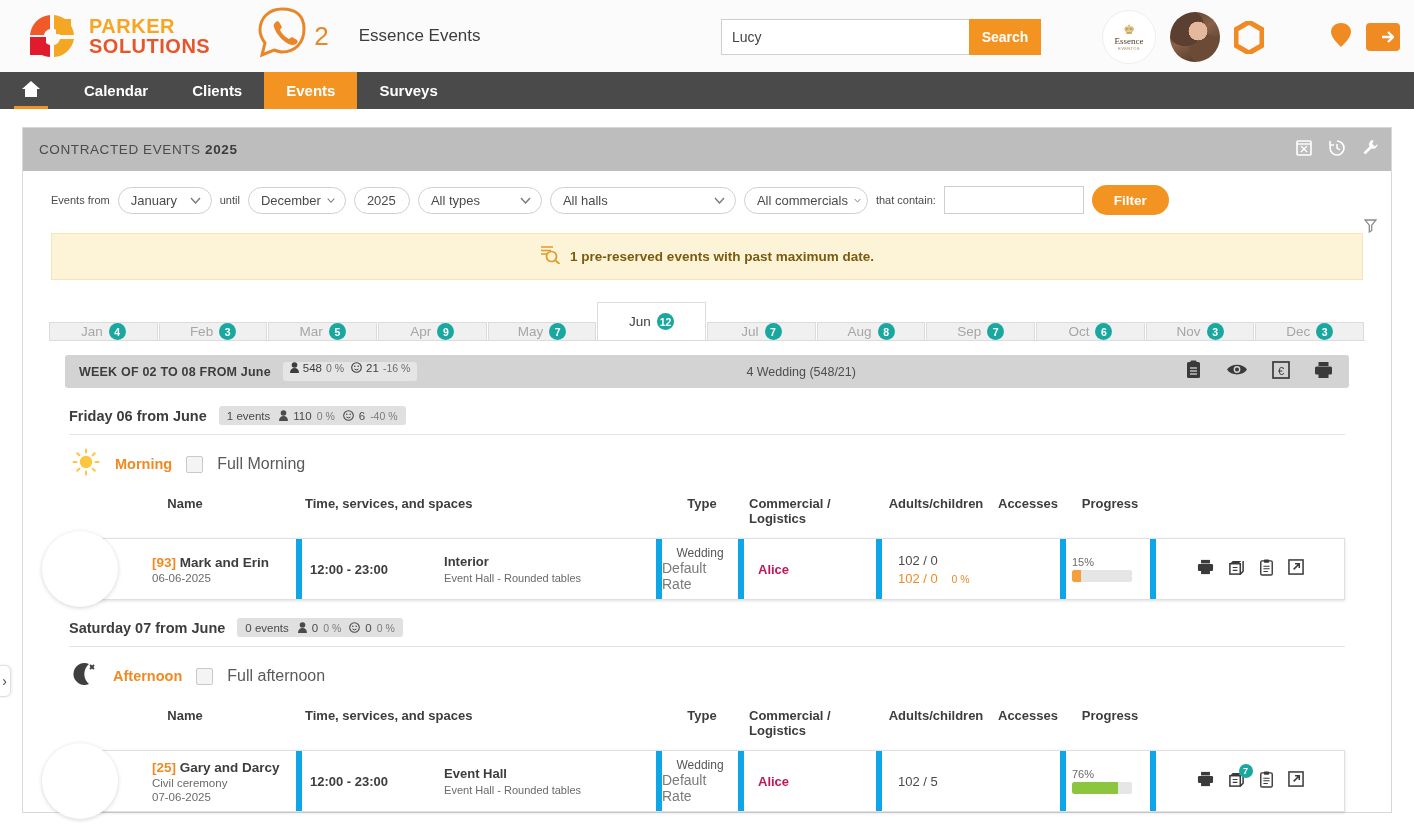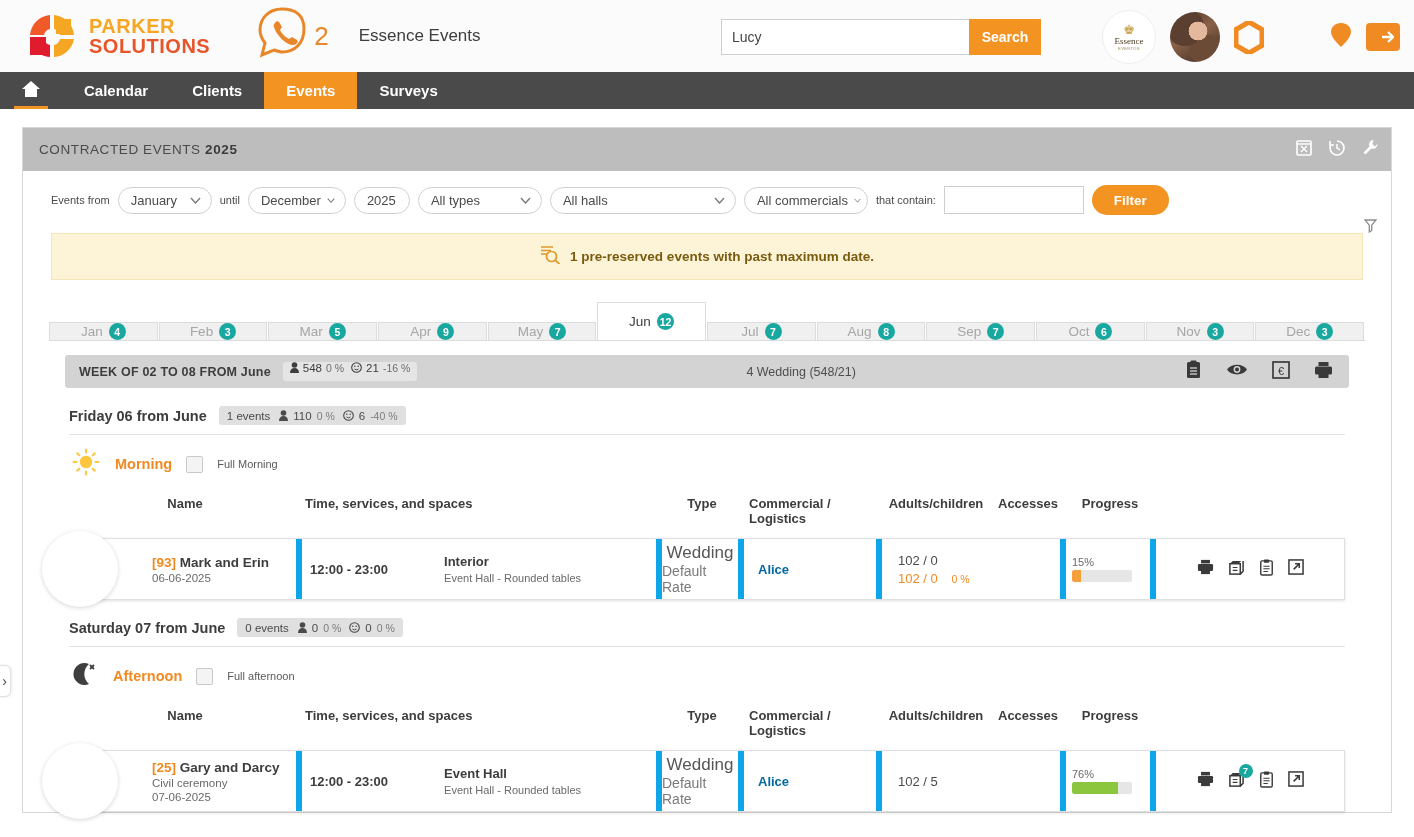--- a/index.html
+++ b/index.html
@@ -177,21 +177,21 @@
   .dayname { font-size: 14.5px; font-weight: bold; color: #3d3d3d; }
   .daychip {
     background: #e0e0e0; border-radius: 3px; height: 19px; display: inline-flex; align-items: center;
     gap: 5px; padding: 0 8px; font-size: 11.5px; color: #4a4a4a;
   }
   .daychip .muted { color: #7c7c7c; font-size: 10.5px; }
 
   .slotrow { display: flex; align-items: center; gap: 14px; margin: 13px 0 0 22px; }
   .slot-label { font-size: 14.5px; font-weight: bold; color: #f08a22; }
   .chk { width: 17px; height: 17px; border: 1px solid #c9c9c9; background: #f4f4f4; border-radius: 2px; cursor: pointer; }
-  .chk-lbl { font-size: 11px; color: #5a5a5a; }
+  .chk-lbl { font-size: 16px; color: #5a5a5a; }
 
   
   .ev-table { margin: 16px 20px 0 20px; }
   .ev-head { display: flex; font-size: 13px; font-weight: bold; color: #3d3d3d; padding-bottom: 12px; }
   .c-name { width: 232px; text-align: center; }
   .c-time { width: 360px; padding-left: 4px; }
   .c-type { width: 82px; text-align: center; }
   .c-comm { width: 138px; padding-left: 6px; }
   .c-ad  { width: 110px; text-align: center; }
   .c-acc { width: 74px; text-align: center; }
@@ -211,23 +211,23 @@
     box-shadow: 0 1px 4px rgba(0,0,0,.17);
   }
   .ev-name { font-size: 13.5px; font-weight: bold; color: #3d3d3d; }
   .ev-num { color: #f08a22; font-weight: bold; }
   .ev-sub { font-size: 11.5px; color: #6a6a6a; margin-top: 2px; }
   .t-cell { width: 360px; padding-left: 8px; display: flex; align-items: center; gap: 56px; }
   .ev-time { font-size: 13px; font-weight: bold; color: #3d3d3d; }
   .ev-space-main { font-size: 13px; font-weight: bold; color: #3d3d3d; }
   .ev-space-sub { font-size: 11px; color: #6a6a6a; margin-top: 3px; }
   .ty-cell { width: 82px; flex-direction: column; align-items: center; justify-content: center; }
-  .ev-type { font-size: 17px; color: #565656; }
+  .ev-type { font-size: 12px; color: #565656; }
   .ev-rate { font-size: 14px; color: #7a7a7a; }
-  .cm-cell { width: 138px; padding-left: 14px; font-size: 13px; font-weight: bold; color: #0369a1; }
+  .cm-cell { width: 138px; padding-left: 14px; font-size: 13px; font-weight: bold; color: #be185d; }
   .ac-cell { width: 184px; padding-left: 16px; }
   .ac-l1 { font-size: 13px; color: #4a4a4a; }
   .ac-l2 { font-size: 13px; color: #f08a22; margin-top: 3px; }
   .ac-l2 .pc { font-size: 10.5px; margin-left: 10px; }
   .pr-cell { width: 90px; flex-direction: column; align-items: flex-start; justify-content: center; padding-left: 6px; }
   .pr-pct { font-size: 11px; color: #6a6a6a; margin-bottom: 2px; }
   .pr-track { width: 60px; height: 12px; background: #e6e6e6; border-radius: 2px; overflow: hidden; }
   .pr-fill { height: 100%; border-radius: 2px 0 0 2px; }
   .act-cell { flex: 1; display: flex; align-items: center; justify-content: center; gap: 14px; color: #3a3a3a; }
   .act-ic { position: relative; cursor: pointer; }

